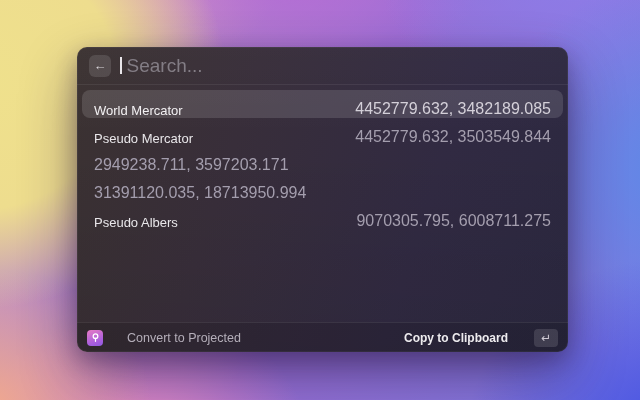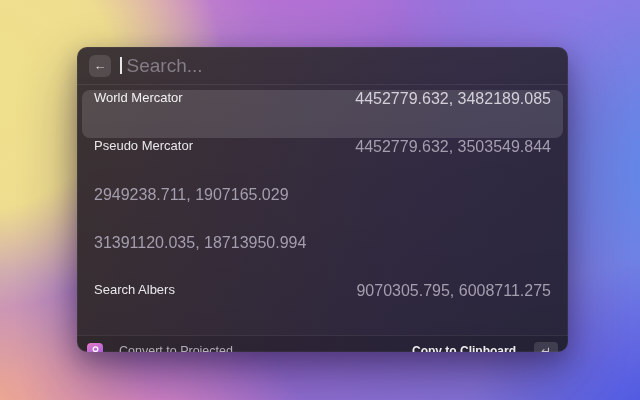--- a/index.html
+++ b/index.html
@@ -72,41 +72,41 @@
     outline: none;
     color: #ece9ec;
     font-size: 19px;
     font-family: "Liberation Sans", sans-serif;
   }
   .search-input::placeholder { color: #837d85; opacity: 1; }
 
   
   .results { flex: 1; padding: 5px; }
   .row {
-    height: 48px;
+    height: 28px;
     display: flex;
-    align-items: flex-start;
+    align-items: flex-end;
     justify-content: space-between;
     gap: 12px;
     padding: 0 12px;
     border-radius: 8px;
     cursor: pointer;
   }
   .row-label { color: #e9e7ea; font-size: 13px; white-space: nowrap; }
   .row-value { color: #a49eae; font-size: 16px; white-space: nowrap; }
   .row.selected { background: rgba(255,255,255,0.13); }
   .row.selected .row-label { color: #f3f1f3; }
   .row.selected .row-value { color: #d4d0d9; }
 
   
   .footer {
     flex: 0 0 30px;
     display: flex;
     align-items: center;
-    gap: 16px;
+    gap: 24px;
     padding: 0 10px;
     border-top: 1px solid rgba(255,255,255,0.08);
     background: rgba(0,0,0,0.10);
   }
   .ext-icon {
     width: 16px; height: 16px;
     border-radius: 4px;
     background: linear-gradient(160deg, #e77bc4 0%, #a95ede 70%, #8e5ae0 100%);
     display: flex; align-items: center; justify-content: center;
     flex: 0 0 16px;
@@ -147,27 +147,27 @@
   <div class="results">
       <div class="row selected">
       <span class="row-label">World Mercator</span>
       <span class="row-value">4452779.632, 3482189.085</span>
     </div>
       <div class="row">
       <span class="row-label">Pseudo Mercator</span>
       <span class="row-value">4452779.632, 3503549.844</span>
     </div>
       <div class="row">
-      <span class="row-value">2949238.711, 1907165.029</span>
+      <span class="row-value">2949238.711, 3597203.171</span>
     </div>
       <div class="row">
       <span class="row-value">31391120.035, 18713950.994</span>
     </div>
       <div class="row">
-      <span class="row-label">Search Albers</span>
+      <span class="row-label">Pseudo Albers</span>
       <span class="row-value">9070305.795, 6008711.275</span>
     </div>
     </div>
 
   <div class="footer">
     <span class="ext-icon">
       <svg width="11" height="11" viewBox="0 0 16 16" fill="none">
         <circle cx="8" cy="6" r="3.4" stroke="#ffffff" stroke-width="1.8"></circle>
         <line x1="8" y1="9.4" x2="8" y2="13.5" stroke="#ffffff" stroke-width="1.8" stroke-linecap="round"></line>
       </svg>

